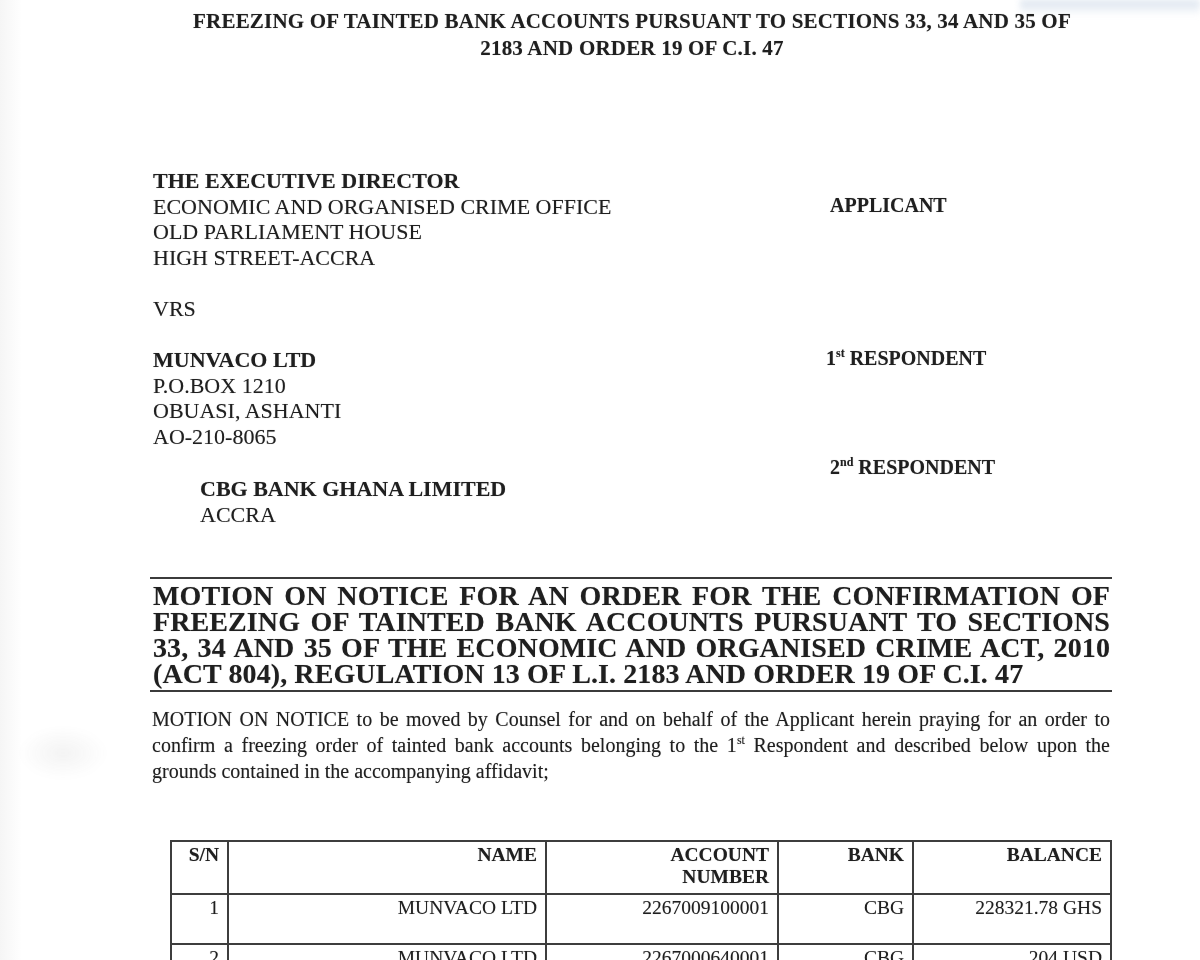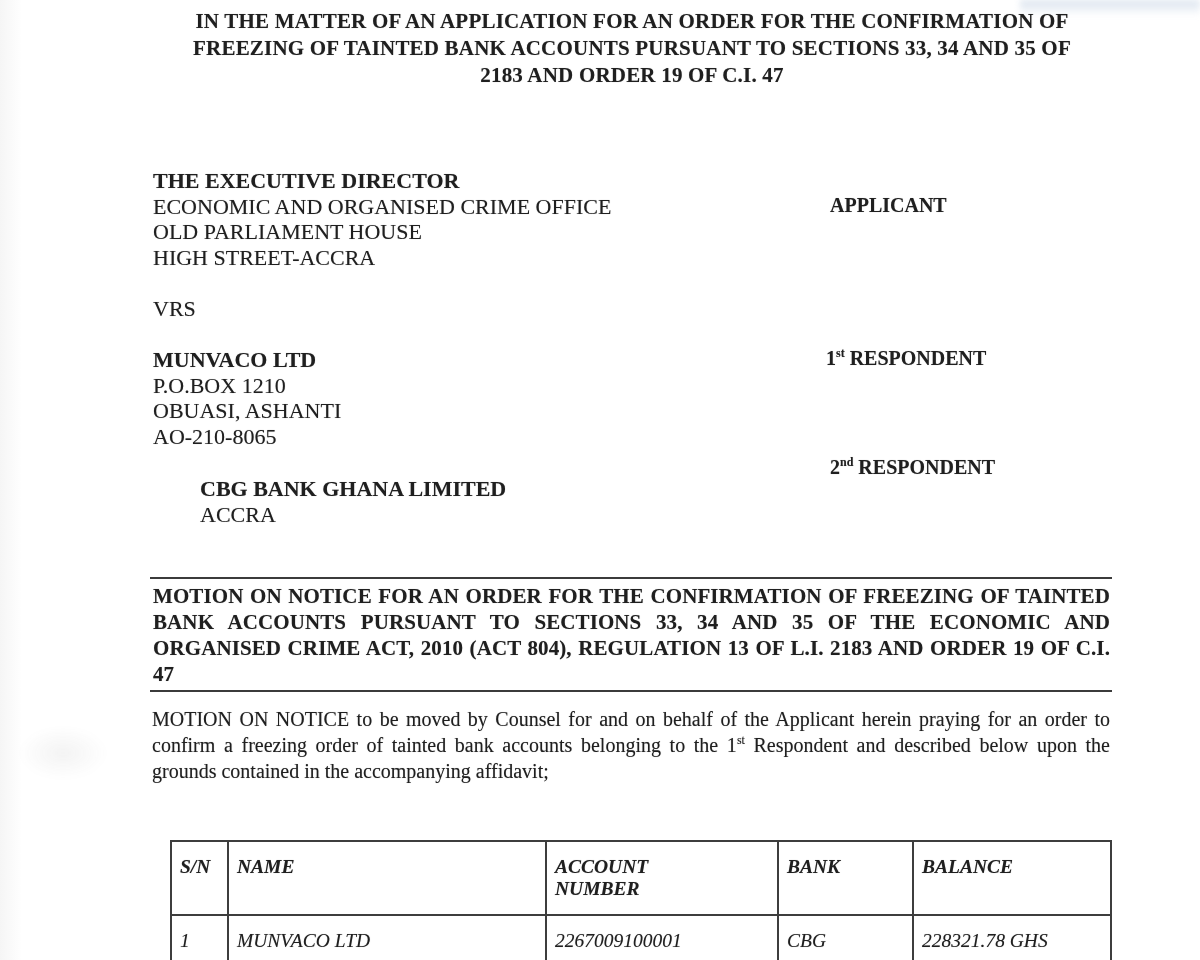--- a/index.html
+++ b/index.html
@@ -23,35 +23,35 @@
   .block { position: absolute; left: 153px; font-size: 22px; line-height: 25.6px; }
   .block .name { font-weight: bold; }
   .role-label { position: absolute; font-weight: bold; font-size: 20px; white-space: nowrap; }
   sup { font-size: 12px; line-height: 0; vertical-align: super; margin-top: 24px; }
   .rule {
     position: absolute; left: 150px; width: 962px; height: 0;
     border-top: 2.5px solid #3b3b3b;
   }
   .motion-heading {
     position: absolute; top: 583px; left: 153px; width: 957px;
-    font-weight: bold; font-size: 21px; line-height: 26px;
+    font-weight: bold; font-size: 28px; line-height: 26px;
     text-align: justify; letter-spacing: 0.1px;
   }
   .motion-paragraph {
     position: absolute; top: 706px; left: 152px; width: 958px;
     font-size: 20px; line-height: 26px; text-align: justify;
   }
   table.accounts {
     position: absolute; top: 840px; left: 170px;
     border-collapse: collapse; table-layout: fixed; width: 940px;
     font-size: 19.5px;
   }
   table.accounts td, table.accounts th {
-    border: 2px solid #3d3d3d; padding: 14px 8px; vertical-align: top;
-    overflow: hidden; text-align: left; font-weight: normal; font-style: italic;
+    border: 2px solid #3d3d3d; padding: 2px 8px; vertical-align: top;
+    overflow: hidden; text-align: right; font-weight: normal;
   }
   table.accounts th { font-weight: bold; white-space: pre-line; }
   th.col-sn { text-align: center; padding-left: 2px; padding-right: 2px; }
   th.col-name { vertical-align: middle; }
   tr.hdr { height: 53px; }
   tr.r1 { height: 50px; }
   tr.r2 { height: 58px; }
   td.sn { text-align: right; padding-right: 3px; }
   
   .artifact { position: absolute; pointer-events: none; }
@@ -73,21 +73,20 @@
 </head>
 <body>
 
 <div class="page">
 
   <div class="artifact haze-top-right"></div>
   <div class="artifact haze-left-edge"></div>
   <div class="artifact smudge-left"></div>
 
   <div class="case-title">
-    <div>IN THE MATTER OF AN APPLICATION FOR AN ORDER FOR THE CONFIRMATION OF</div>
     <div>FREEZING OF TAINTED BANK ACCOUNTS PURSUANT TO SECTIONS 33, 34 AND 35 OF</div>
     <div>2183 AND ORDER 19 OF C.I. 47</div>
   </div>
 
   <div class="block" style="top:168px;">
     <div class="name">THE EXECUTIVE DIRECTOR</div>
     <div>ECONOMIC AND ORGANISED CRIME OFFICE</div>
     <div>OLD PARLIAMENT HOUSE</div>
     <div>HIGH STREET-ACCRA</div>
   </div>

